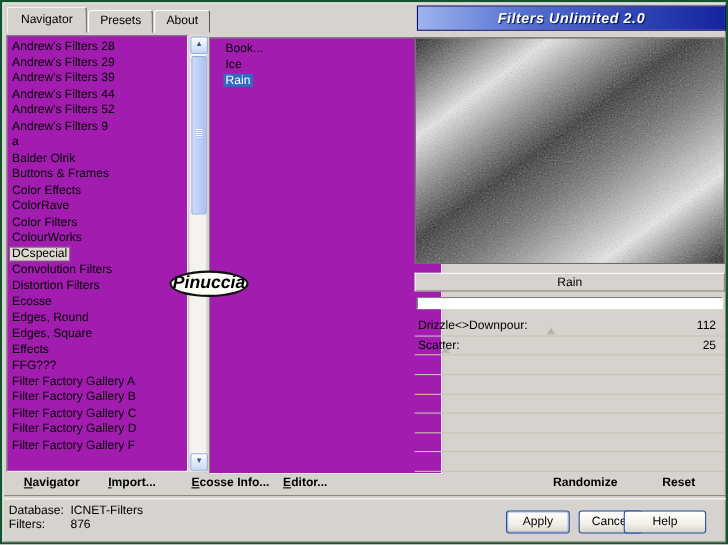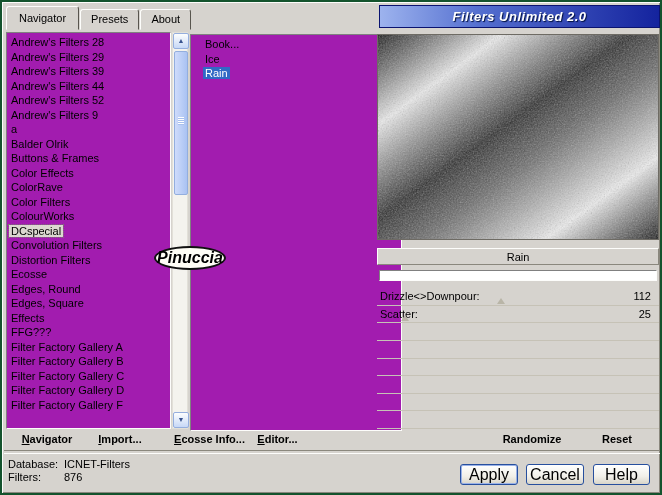--- a/index.html
+++ b/index.html
@@ -110,25 +110,25 @@
     border-top:1px solid #8a877d;border-bottom:1px solid #fdfdfb;}
   .status-label{position:absolute;left:6px;}
   .status-value{position:absolute;left:62px;}
   .st-row1{top:456px;}
   .st-row2{top:469px;}
   
   .btn{
     position:absolute;top:462px;width:58px;height:21px;
     background:linear-gradient(#ffffff,#f1efe8 60%,#d8d5ca);
     border:1px solid #274f9e;border-radius:3px;box-sizing:border-box;
-    text-align:center;line-height:19px;font-size:16px;cursor:default;
+    text-align:center;line-height:19px;font-size:11px;cursor:default;
   }
   .btn-apply{left:458px;box-shadow:0 0 0 1px #9ab2e8 inset;}
   .btn-cancel{left:524px;}
-  .btn-help{left:591px;width:57px;}
+  .btn-help{left:565px;width:75px;}
 </style>
 </head>
 <body>
 
 <div class="window">
 
   <div class="tabbar">
 
       <div class="tab selected">
         <span>Navigator</span>

